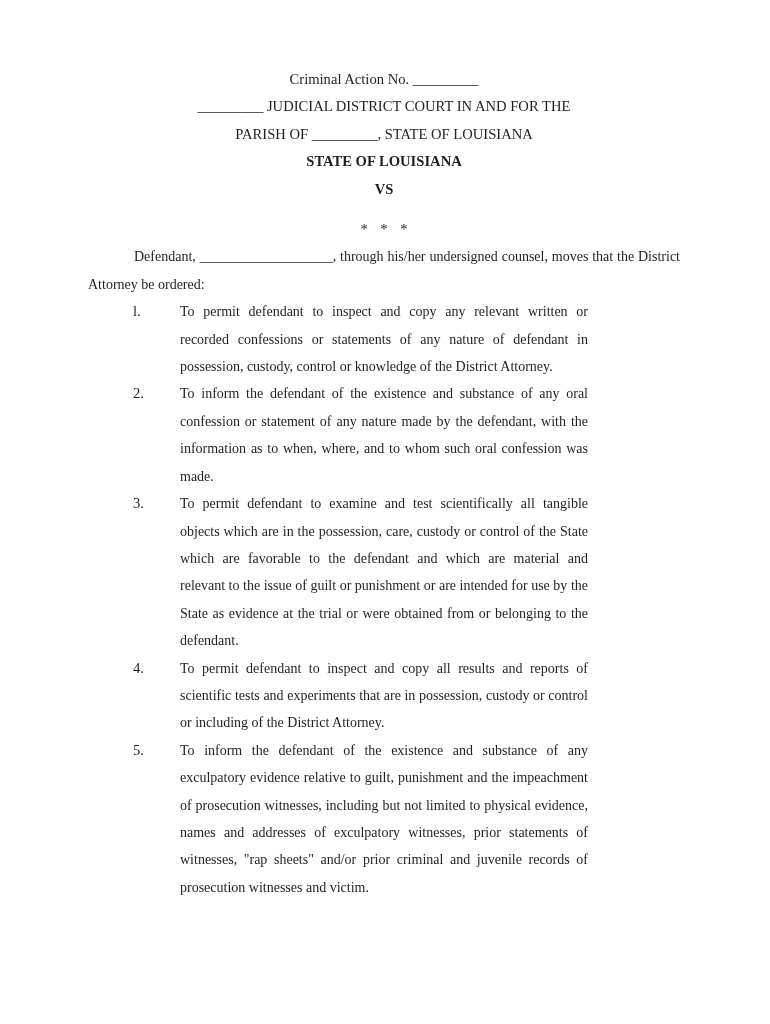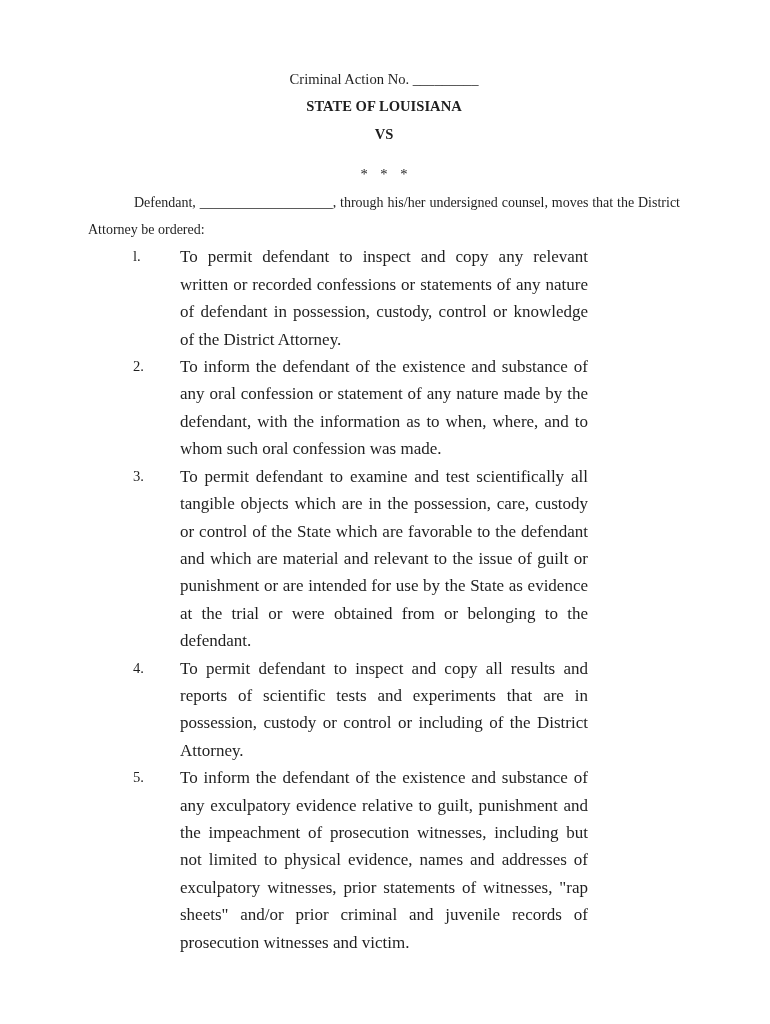--- a/index.html
+++ b/index.html
@@ -58,32 +58,34 @@
   .item .num {
     position: absolute;
     left: 45px;
     top: 0;
     font-size: 14.6px;
     line-height: 27.4px;
   }
   .item .txt {
     margin-left: 92px;
     width: 408px;
-    font-size: 17px;
+    font-size: 14px;
     line-height: 27.4px;
     text-align: justify;
   }
 </style>
 </head>
 <body>
 
 <div class="page">
 
   <div class="caption">
     <p>Criminal Action No. _________</p>
+    <p>_________ JUDICIAL DISTRICT COURT IN AND FOR THE</p>
+    <p>PARISH OF _________, STATE OF LOUISIANA</p>
     <p><span class="bold-underline">STATE OF LOUISIANA</span></p>
     <p><span class="bold-underline">VS</span></p>
     <p class="stars-row">* * *</p>
   </div>
 
   <p class="intro">Defendant, ___________________, through his/her undersigned counsel, moves that the District Attorney be ordered:</p>
 
   <div class="items">
 
     <div class="item">

